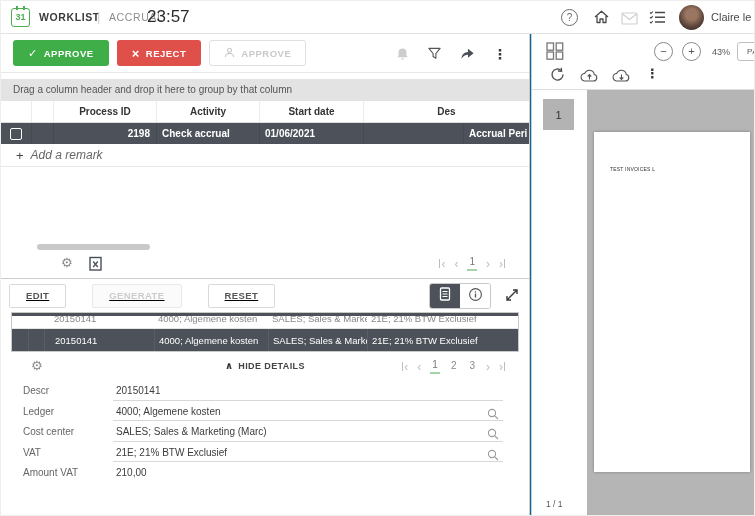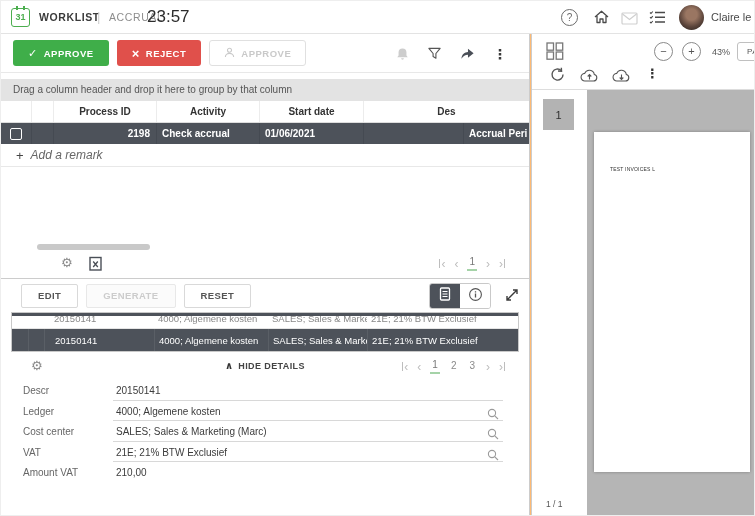--- a/index.html
+++ b/index.html
@@ -1,18 +1,18 @@
 <!DOCTYPE html>
 <html><head>
 <meta charset="utf-8">
 <style>
   * { margin:0; padding:0; box-sizing:border-box; }
   html,body { background:#fff; }
   body { font-family:"Liberation Sans","DejaVu Sans",sans-serif; }
-  .app { position:relative; width:755px; height:516px; background:#fdba74; overflow:hidden; border:1px solid #eee; }
+  .app { position:relative; width:755px; height:516px; background:#0369a1; overflow:hidden; border:1px solid #eee; }
 
   
   .hdr { position:absolute; left:0; top:0; width:755px; height:33px; background:#fff; border-bottom:1px solid #e3e3e3; }
   .logo { position:absolute; left:10px; top:7px; width:19px; height:19px; border:1.5px solid #4cae4f; border-radius:3px; color:#4cae4f; font-size:9px; font-weight:bold; text-align:center; line-height:17px; }
   .logo i { position:absolute; top:-3px; width:2px; height:4px; background:#4cae4f; }
   .logo i.l { left:4px; } .logo i.r { right:4px; }
   .hdr-title { position:absolute; left:38px; top:10px; font-size:10.5px; font-weight:bold; letter-spacing:.6px; color:#3a3a3a; }
   .hdr-sep { position:absolute; left:96px; top:8px; font-size:13px; color:#d0d0d0; }
   .hdr-module { position:absolute; left:108px; top:10px; font-size:10.5px; letter-spacing:.6px; color:#8d8d8d; }
   .hdr-timer { position:absolute; left:146px; top:6px; font-size:17px; color:#2c2c2c; }
@@ -63,21 +63,21 @@
   .pager { display:flex; align-items:center; gap:9px; }
   .pager .ch { font-size:12px; color:#bdbdbd; cursor:pointer; line-height:1; }
   .pager .bar { width:1px; height:9px; background:#bdbdbd; }
   .pager .grp { display:flex; align-items:center; gap:1px; cursor:pointer; }
   .pager .pg { font-size:10px; color:#8a8a8a; padding:0 2px 2px; cursor:pointer; }
   .pager .pg.active { border-bottom:2px solid #a5d3a8; color:#777; }
   .g-foot .pager { position:absolute; right:24px; top:5px; }
 
   
   .detail { border-top:1px solid #ccc; }
-  .d-bar { position:relative; height:33px; display:flex; align-items:center; padding-left:20px; gap:8px; }
+  .d-bar { position:relative; height:33px; display:flex; align-items:center; padding-left:8px; gap:26px;text-decoration:underline; }
   .btn2 { height:24px; background:#fff; border:1px solid #d9d9d9; border-radius:2px; color:#555; font-size:9.5px; font-weight:bold; letter-spacing:.4px; padding:0 16px; cursor:pointer; }
   .btn2.disabled { color:#ccc; border-color:#e8e8e8; background:#fbfbfb; }
   .seg { position:absolute; right:38px; top:4px; height:26px; border:1px solid #c9c9c9; border-radius:3px; overflow:hidden; display:flex; }
   .seg > div { width:30px; display:flex; align-items:center; justify-content:center; cursor:pointer; }
   .seg .on { background:#4d525a; }
   .seg .off { background:#fff; }
   .expand { position:absolute; right:9px; top:8px; cursor:pointer; }
 
   .mini { margin:0 10px; border:1px solid #c9c9c9; overflow:hidden; }
   .mini .strip { height:3px; background:#4d525a; }

